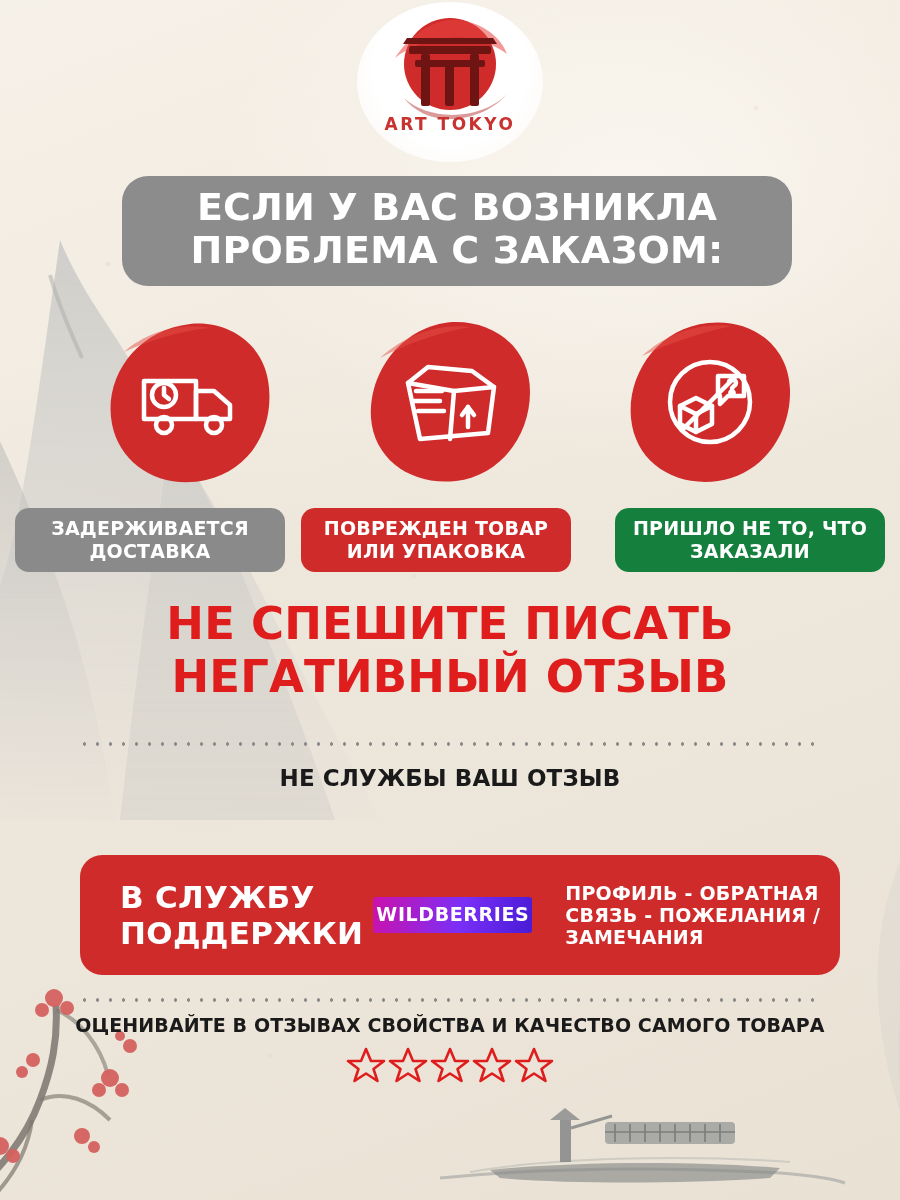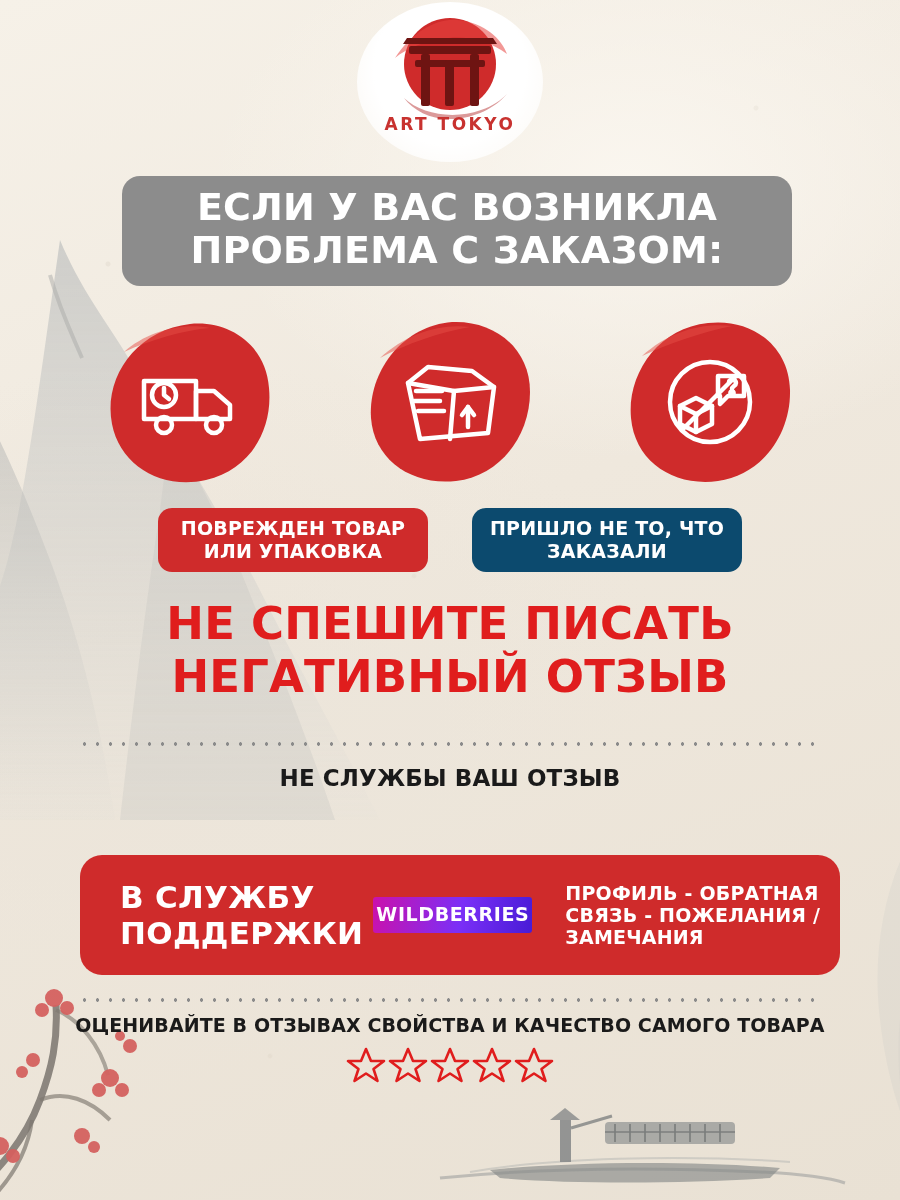--- a/index.html
+++ b/index.html
@@ -72,21 +72,21 @@
     text-align: center;
     font-family: "DejaVu Sans", sans-serif;
     font-size: 17px; font-weight: 700; letter-spacing: 2.5px;
     color: #c8322f;
   }
 
   
   .headline {
     position: absolute; left: 122px; top: 176px; width: 670px; min-height: 108px;
     background: #8c8c8c;
-    border-radius: 18px;
+    border-radius: 26px;
     display: flex; align-items: center; justify-content: center;
     padding: 10px 26px 14px;
   }
   .headline span {
     color: #ffffff;
     font-family: "DejaVu Sans", sans-serif;
     font-weight: 700;
     font-size: 38px;
     line-height: 1.13;
     text-align: center;
@@ -116,21 +116,21 @@
     display: flex; align-items: center; justify-content: center;
     text-align: center;
     padding: 8px 12px;
     color: #fff;
     font-family: "DejaVu Sans", sans-serif;
     font-weight: 700; font-size: 19px; line-height: 1.2;
     letter-spacing: .2px;
   }
   .pill-1 { background: #8a8a8a; border-radius: 14px 14px 14px 14px; }
   .pill-2 { background: #cf2b2b; }
-  .pill-3 { background: #0c4a6e; margin-left: 28px; }
+  .pill-3 { background: #15803d; margin-left: 28px; }
 
   
   .big-red {
     position: absolute; left: 0; top: 598px; width: 900px; text-align: center;
     color: #e01d1d;
     font-family: "DejaVu Sans", sans-serif;
     font-weight: 700; font-size: 45px; line-height: 1.17;
     letter-spacing: .2px;
   }
 
@@ -359,20 +359,21 @@
             <path d="M38 60 L38 78"></path>
           <path d="M60 22 H86 V42 H70 L62 50 V42 H60 Z"></path>
           <path d="M71 28 C 71 25, 78 25, 78 29 C 78 32, 74 32, 74 35"></path>
           <circle cx="74" cy="39" r="1.6" fill="#ffffff"></circle>
         </g>
       </svg>
     </div>
   </div>
 
   <div class="labels-row">
+    <div class="pill pill-1">ЗАДЕРЖИВАЕТСЯ ДОСТАВКА</div>
     <div class="pill pill-2">ПОВРЕЖДЕН ТОВАР ИЛИ УПАКОВКА</div>
     <div class="pill pill-3">ПРИШЛО НЕ ТО, ЧТО ЗАКАЗАЛИ</div>
   </div>
 
   <div class="big-red">
     <div>НЕ СПЕШИТЕ ПИСАТЬ</div>
     <div>НЕГАТИВНЫЙ ОТЗЫВ</div>
   </div>
 
   <div class="dots dots-1"></div>

